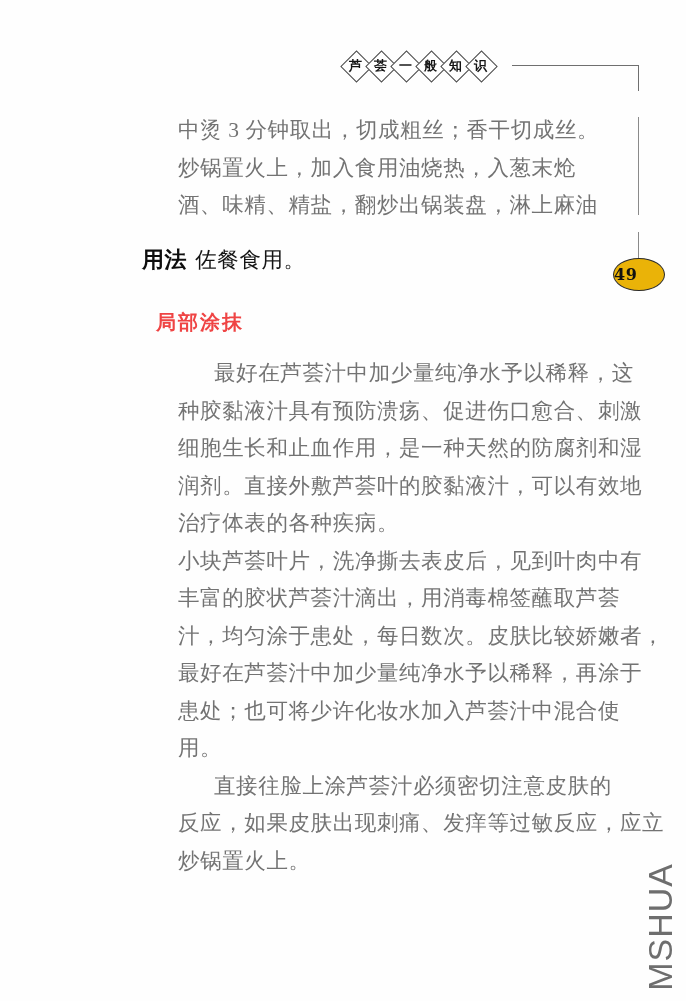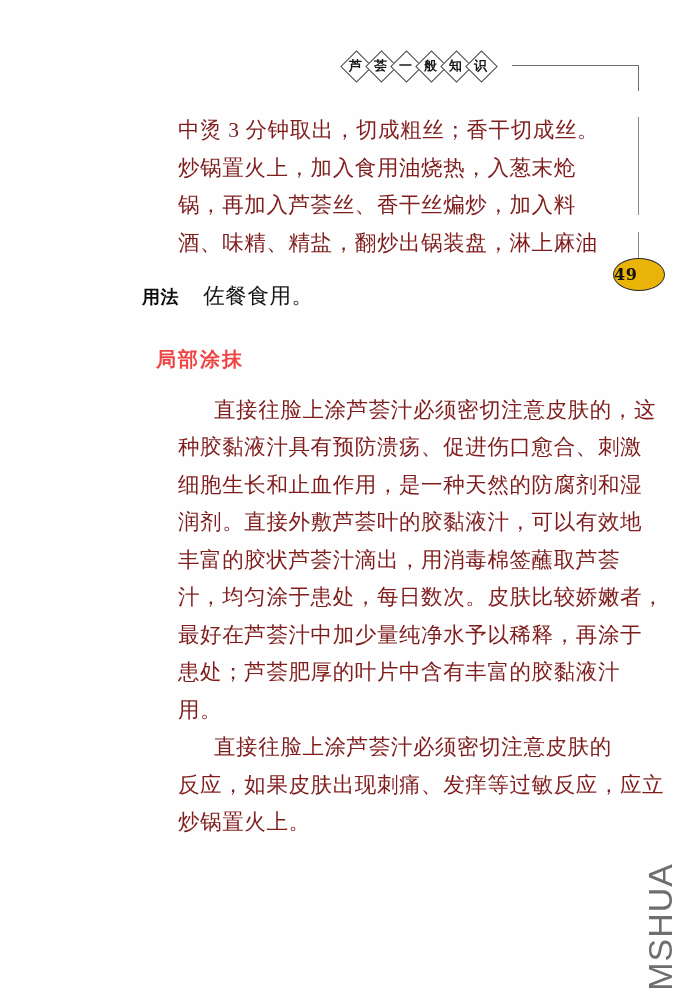--- a/index.html
+++ b/index.html
@@ -122,21 +122,21 @@
     left: 142px;
     top: 112px;
     width: 432px;
   }
 
   .body-line {
     font-size: 21.5px;
     line-height: 37.5px;
     letter-spacing: 0.6px;
     white-space: nowrap;
-    color: #7f1d1d;
+    color: #737373;
   }
 
   .para {
     margin: 0;
   }
 
   .indent-block .body-line {
     padding-left: 36px;
   }
 
@@ -150,23 +150,23 @@
     display: flex;
     align-items: baseline;
     font-size: 21.5px;
     line-height: 37.5px;
     letter-spacing: 0.6px;
     white-space: nowrap;
   }
   .def-label {
     font-family: "DejaVu Serif", "Liberation Serif", serif;
     font-weight: 700;
-    font-size: 18px;
+    font-size: 22px;
     color: #0d0d0d;
-    margin-right: 24px;
+    margin-right: 8px;
   }
   .def-text {
     color: #141414;
   }
 
   .section-heading {
     font-family: "DejaVu Serif", "Liberation Serif", serif;
     font-weight: 700;
     font-size: 20px;
     letter-spacing: 2px;
@@ -228,49 +228,50 @@
 
   <div id="page-number">
     <span class="num">49</span>
   </div>
 
   <div id="text-column">
 
     <div class="para indent-block">
       <div class="body-line">中烫 3 分钟取出，切成粗丝；香干切成丝。</div>
       <div class="body-line">炒锅置火上，加入食用油烧热，入葱末炝</div>
-      <div class="body-line">锅，再加入芦荟丝、香干丝煸炒，加入料</div>
       <div class="body-line">酒、味精、精盐，翻炒出锅装盘，淋上麻油</div>
     </div>
 
     <div class="spacer-sm"></div>
 
     <div class="def-line">
       <span class="def-label">用法</span>
       <span class="def-text">佐餐食用。</span>
     </div>
 
     <div class="spacer-md"></div>
 
     <div class="section-heading">局部涂抹</div>
 
     <div class="spacer-sm"></div>
 
     <div class="para indent-block">
-      <div class="body-line first">直接往脸上涂芦荟汁必须密切注意皮肤的，这</div>
+      <div class="body-line first">最好在芦荟汁中加少量纯净水予以稀释，这</div>
       <div class="body-line">种胶黏液汁具有预防溃疡、促进伤口愈合、刺激</div>
       <div class="body-line">细胞生长和止血作用，是一种天然的防腐剂和湿</div>
       <div class="body-line">润剂。直接外敷芦荟叶的胶黏液汁，可以有效地</div>
-    </div>
-
-    <div class="para indent-block">
+      <div class="body-line">治疗体表的各种疾病。</div>
+    </div>
+
+    <div class="para indent-block">
+      <div class="body-line">小块芦荟叶片，洗净撕去表皮后，见到叶肉中有</div>
       <div class="body-line">丰富的胶状芦荟汁滴出，用消毒棉签蘸取芦荟</div>
       <div class="body-line">汁，均匀涂于患处，每日数次。皮肤比较娇嫩者，</div>
       <div class="body-line">最好在芦荟汁中加少量纯净水予以稀释，再涂于</div>
-      <div class="body-line">患处；芦荟肥厚的叶片中含有丰富的胶黏液汁</div>
+      <div class="body-line">患处；也可将少许化妆水加入芦荟汁中混合使</div>
       <div class="body-line">用。</div>
     </div>
 
     <div class="para indent-block">
       <div class="body-line first">直接往脸上涂芦荟汁必须密切注意皮肤的</div>
       <div class="body-line">反应，如果皮肤出现刺痛、发痒等过敏反应，应立</div>
       <div class="body-line">炒锅置火上。</div>
     </div>
 
   </div>

